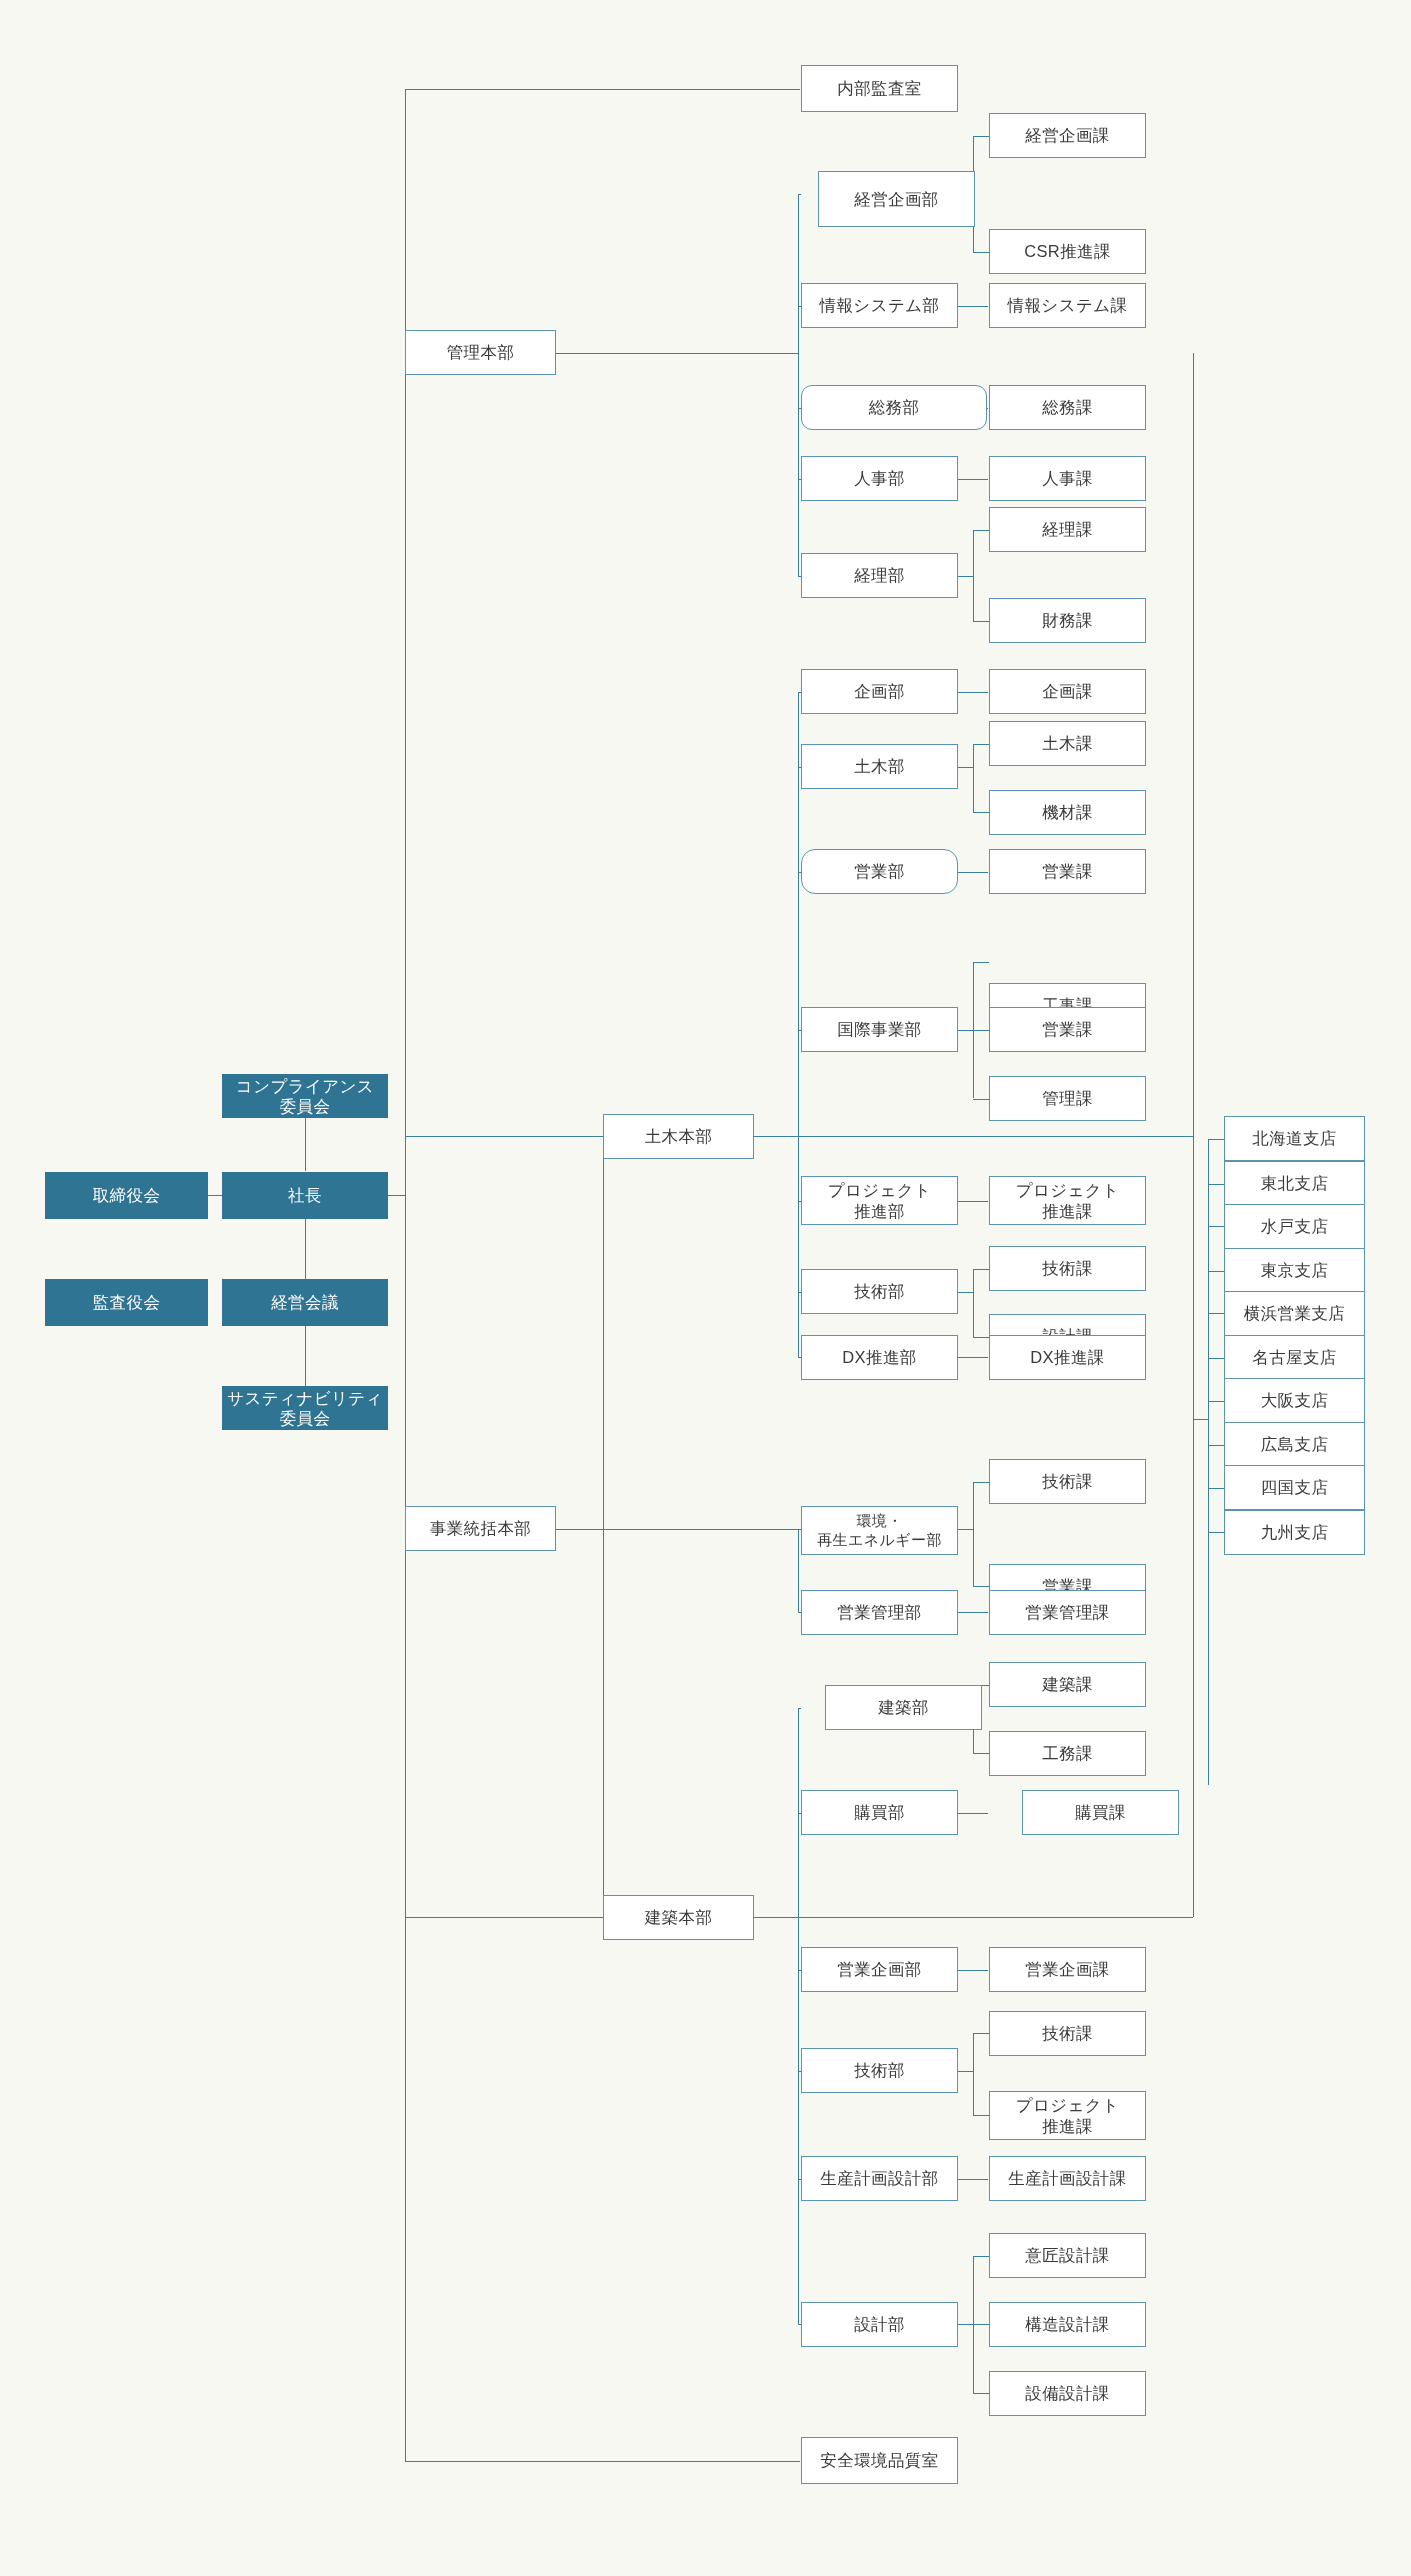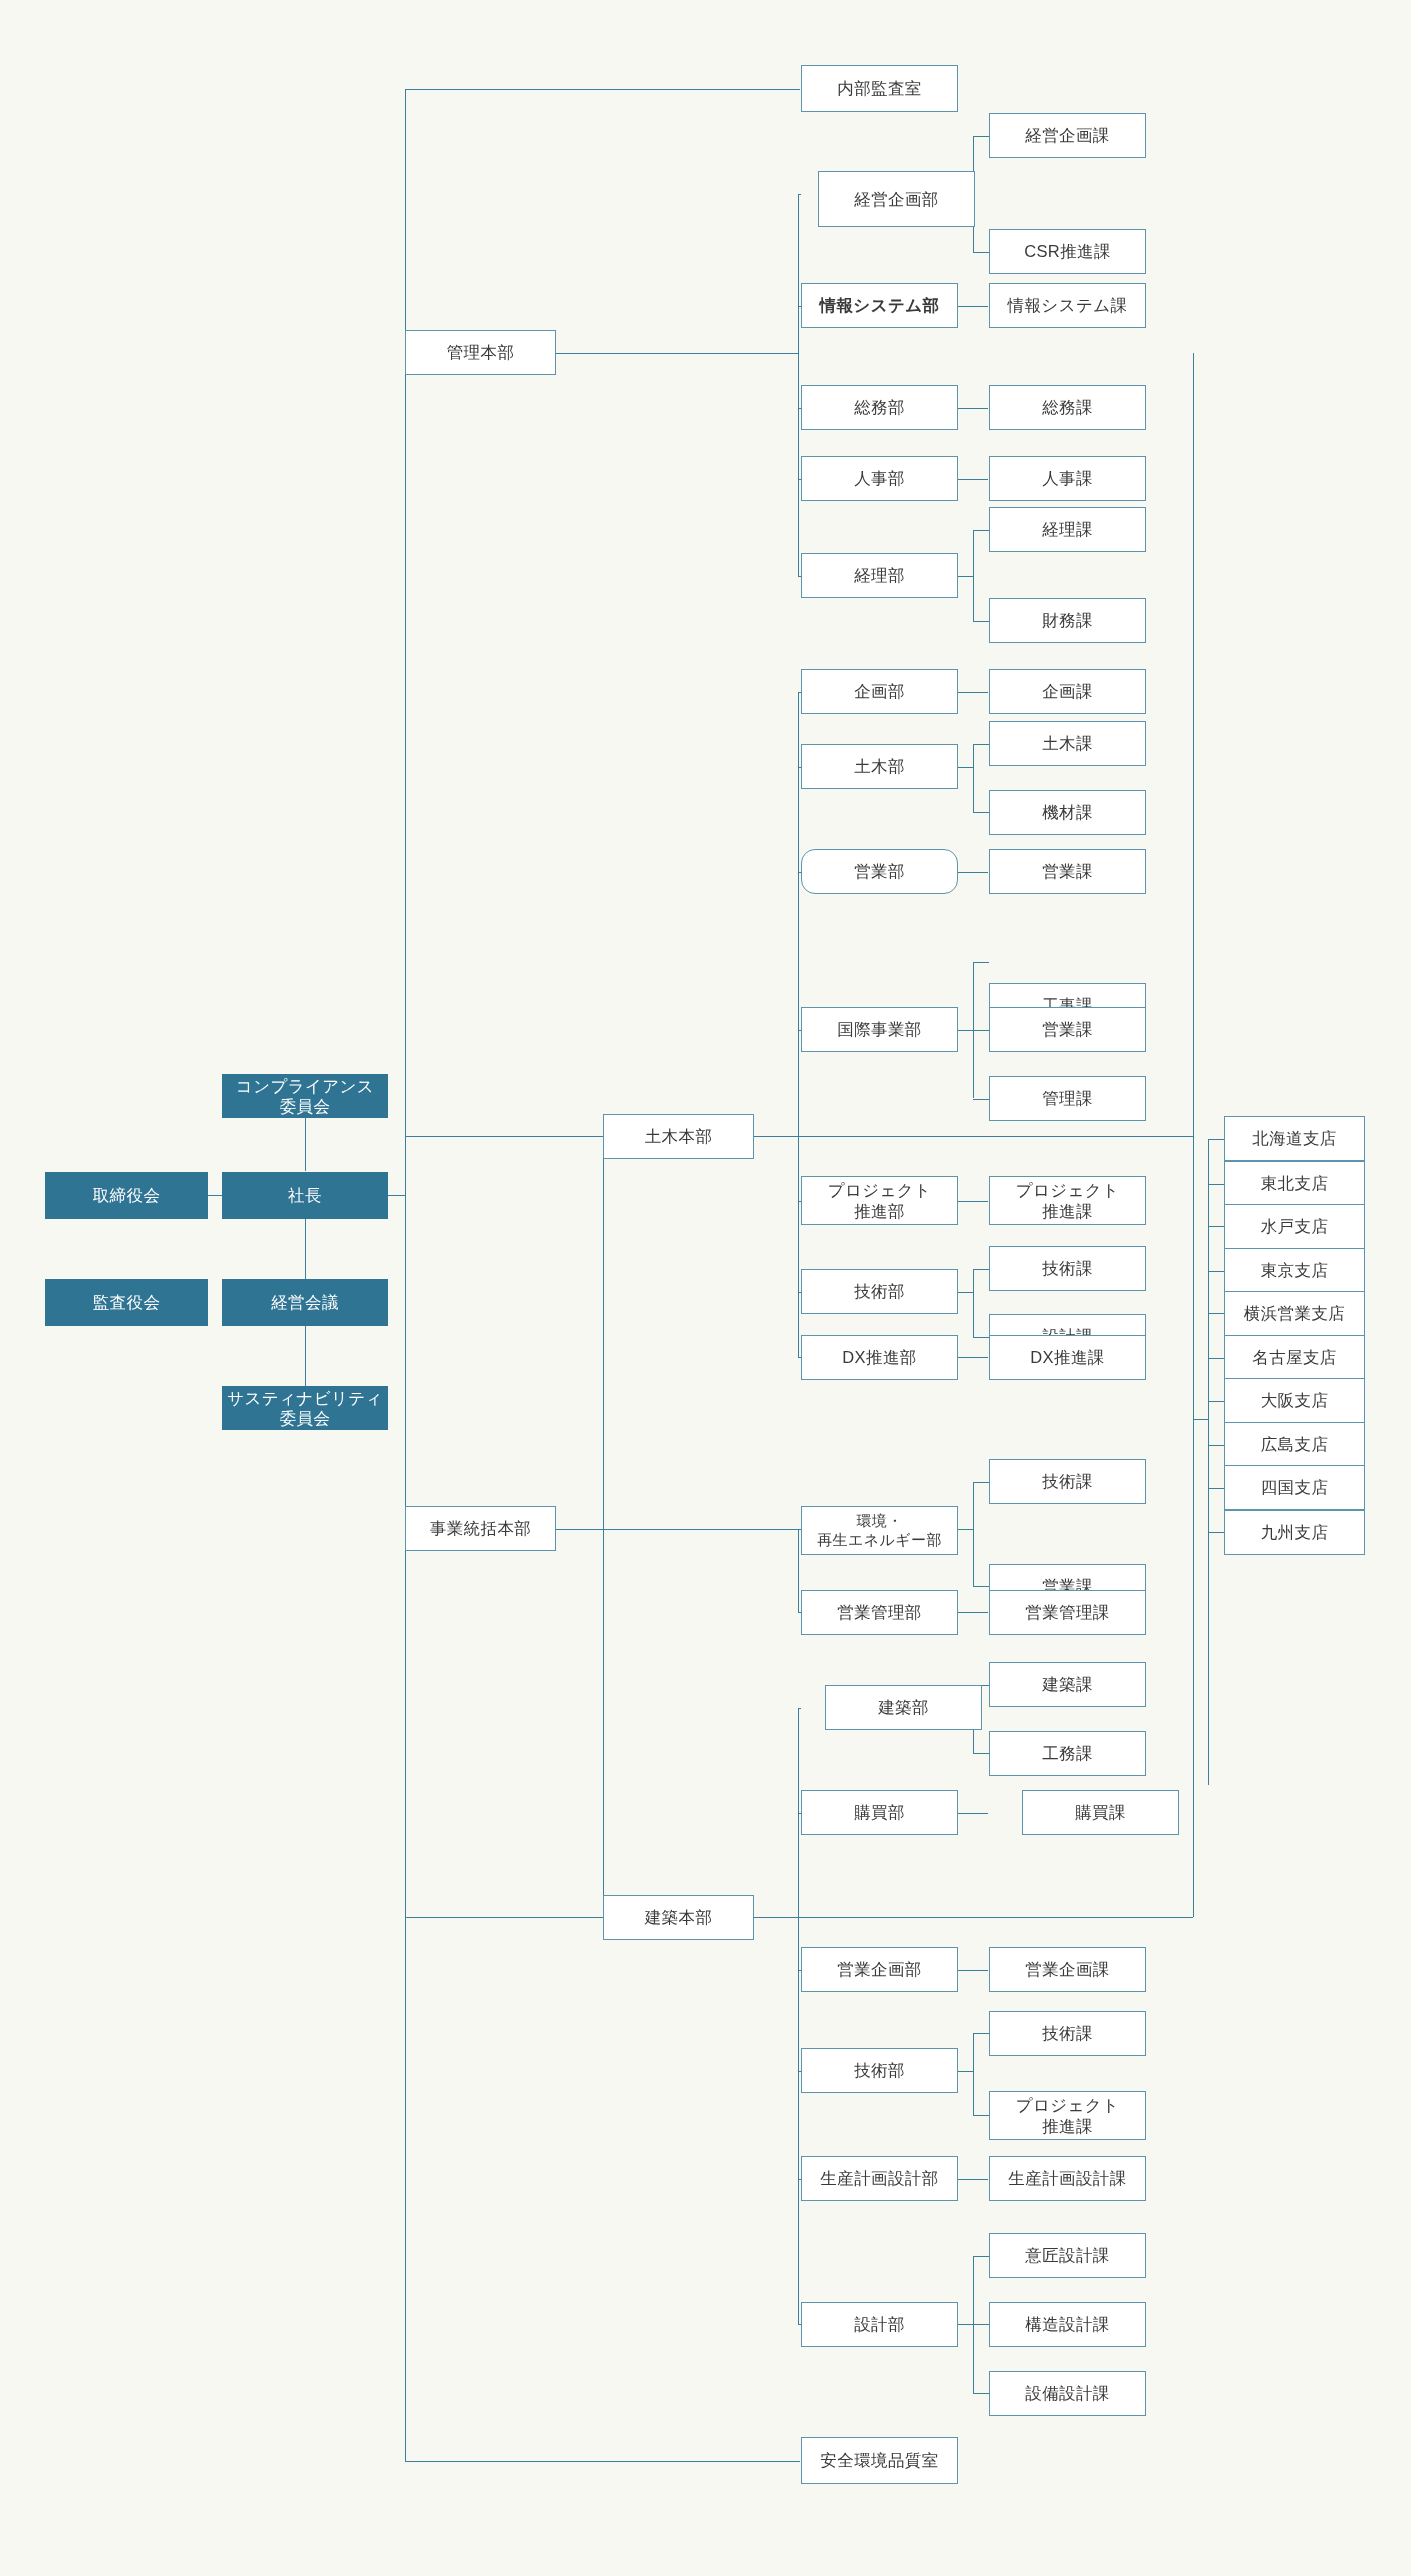--- a/index.html
+++ b/index.html
@@ -87,24 +87,24 @@
   <div class="ln h" style="left:405px;top:1917px;width:198px;"></div>
   <div class="ln h" style="left:754px;top:1917px;width:439px;"></div>
 
   <div class="ln v" style="left:603px;top:1136px;height:781px;"></div>
 
   <div class="ln v" style="left:798px;top:194px;height:382px;"></div>
 
   <div class="node" style="left:818px;top:171px;width:157px;height:56px;">経営企画部</div>
   <div class="ln h" style="left:798px;top:194px;width:3.1px;"></div>
 
-  <div class="node" style="left:801px;top:283px;width:157px;height:45px;font-weight:bold;">情報システム部</div>
+  <div class="node" style="left:801px;top:283px;width:157px;height:45px;">情報システム部</div>
   <div class="ln h" style="left:798px;top:306px;width:3.1px;"></div>
 
-  <div class="node" style="left:801px;top:385px;width:157px;height:45px;">総務部</div>
+  <div class="node" style="left:801px;top:385px;width:186px;height:45px;border-radius:11px;">総務部</div>
   <div class="ln h" style="left:798px;top:408px;width:3.1px;"></div>
 
   <div class="node" style="left:801px;top:456px;width:157px;height:45px;">人事部</div>
   <div class="ln h" style="left:798px;top:479px;width:3.1px;"></div>
 
   <div class="node" style="left:801px;top:553px;width:157px;height:45px;">経理部</div>
   <div class="ln h" style="left:798px;top:576px;width:3.1px;"></div>
 
   <div class="ln v" style="left:798px;top:692px;height:666px;"></div>
 

